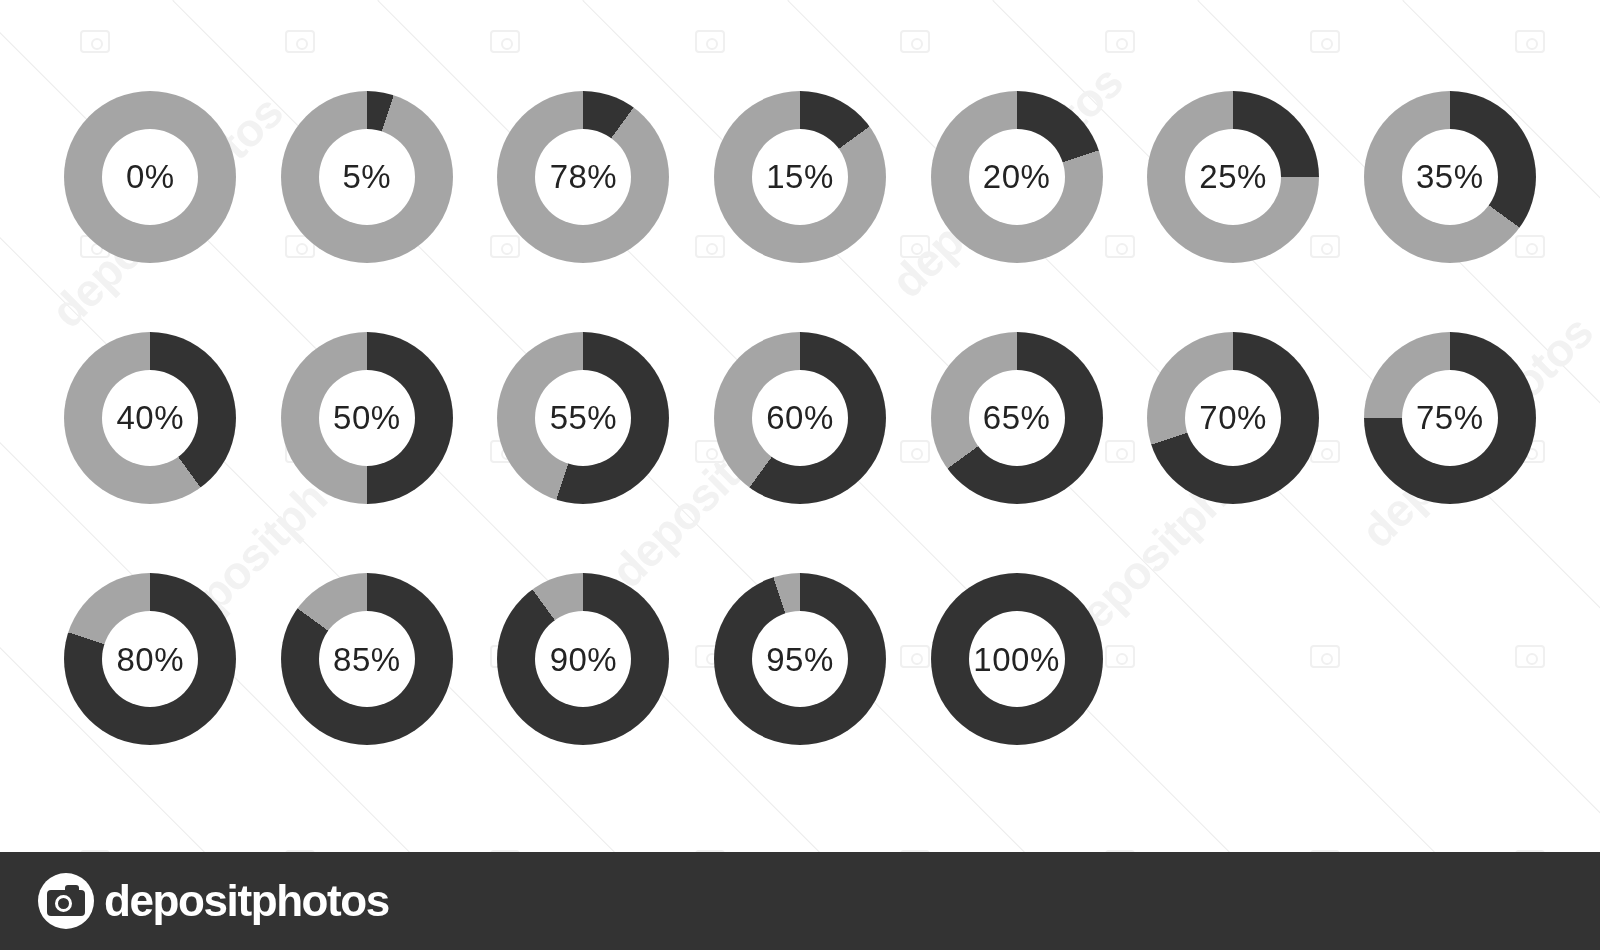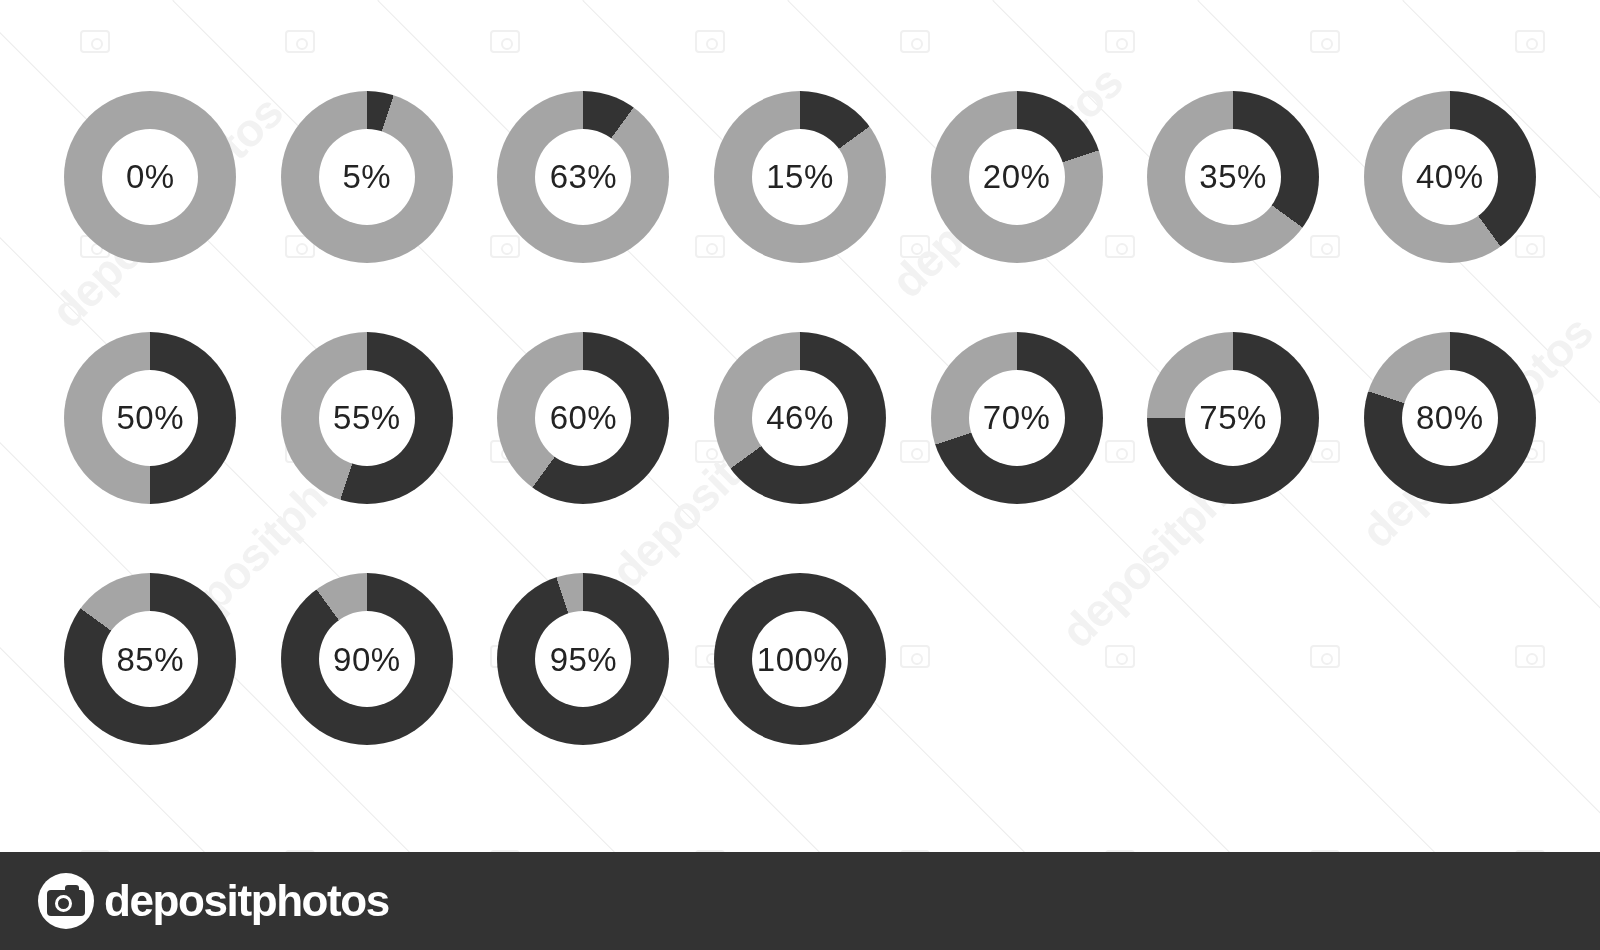--- a/index.html
+++ b/index.html
@@ -277,39 +277,46 @@
     <div class="donut-cell">
       <div class="donut" style="background: conic-gradient(rgb(51, 51, 51) 0deg, rgb(51, 51, 51) 18deg, rgb(165, 165, 165) 18deg, rgb(165, 165, 165) 360deg);">
         <div class="donut-hole">
           <span class="donut-label">5%</span>
         </div>
       </div>
     </div>
     <div class="donut-cell">
       <div class="donut" style="background: conic-gradient(rgb(51, 51, 51) 0deg, rgb(51, 51, 51) 36deg, rgb(165, 165, 165) 36deg, rgb(165, 165, 165) 360deg);">
         <div class="donut-hole">
-          <span class="donut-label">63%</span>
+          <span class="donut-label">78%</span>
         </div>
       </div>
     </div>
     <div class="donut-cell">
       <div class="donut" style="background: conic-gradient(rgb(51, 51, 51) 0deg, rgb(51, 51, 51) 54deg, rgb(165, 165, 165) 54deg, rgb(165, 165, 165) 360deg);">
         <div class="donut-hole">
           <span class="donut-label">15%</span>
         </div>
       </div>
     </div>
     <div class="donut-cell">
       <div class="donut" style="background: conic-gradient(rgb(51, 51, 51) 0deg, rgb(51, 51, 51) 72deg, rgb(165, 165, 165) 72deg, rgb(165, 165, 165) 360deg); text-align: center;">
         <div class="donut-hole">
           <span class="donut-label">20%</span>
         </div>
       </div>
     </div>
     <div class="donut-cell">
+      <div class="donut" style="background: conic-gradient(rgb(51, 51, 51) 0deg, rgb(51, 51, 51) 90deg, rgb(165, 165, 165) 90deg, rgb(165, 165, 165) 360deg);">
+        <div class="donut-hole">
+          <span class="donut-label">25%</span>
+        </div>
+      </div>
+    </div>
+    <div class="donut-cell">
       <div class="donut" style="background: conic-gradient(rgb(51, 51, 51) 0deg, rgb(51, 51, 51) 126deg, rgb(165, 165, 165) 126deg, rgb(165, 165, 165) 360deg);">
         <div class="donut-hole">
           <span class="donut-label">35%</span>
         </div>
       </div>
     </div>
     <div class="donut-cell">
       <div class="donut" style="background: conic-gradient(rgb(51, 51, 51) 0deg, rgb(51, 51, 51) 144deg, rgb(165, 165, 165) 144deg, rgb(165, 165, 165) 360deg);">
         <div class="donut-hole">
           <span class="donut-label">40%</span>
@@ -333,21 +340,21 @@
     <div class="donut-cell">
       <div class="donut" style="background: conic-gradient(rgb(51, 51, 51) 0deg, rgb(51, 51, 51) 216deg, rgb(165, 165, 165) 216deg, rgb(165, 165, 165) 360deg);">
         <div class="donut-hole">
           <span class="donut-label">60%</span>
         </div>
       </div>
     </div>
     <div class="donut-cell">
       <div class="donut" style="background: conic-gradient(rgb(51, 51, 51) 0deg, rgb(51, 51, 51) 234deg, rgb(165, 165, 165) 234deg, rgb(165, 165, 165) 360deg);">
         <div class="donut-hole">
-          <span class="donut-label">46%</span>
+          <span class="donut-label">65%</span>
         </div>
       </div>
     </div>
     <div class="donut-cell">
       <div class="donut" style="background: conic-gradient(rgb(51, 51, 51) 0deg, rgb(51, 51, 51) 252deg, rgb(165, 165, 165) 252deg, rgb(165, 165, 165) 360deg);">
         <div class="donut-hole">
           <span class="donut-label">70%</span>
         </div>
       </div>
     </div>

